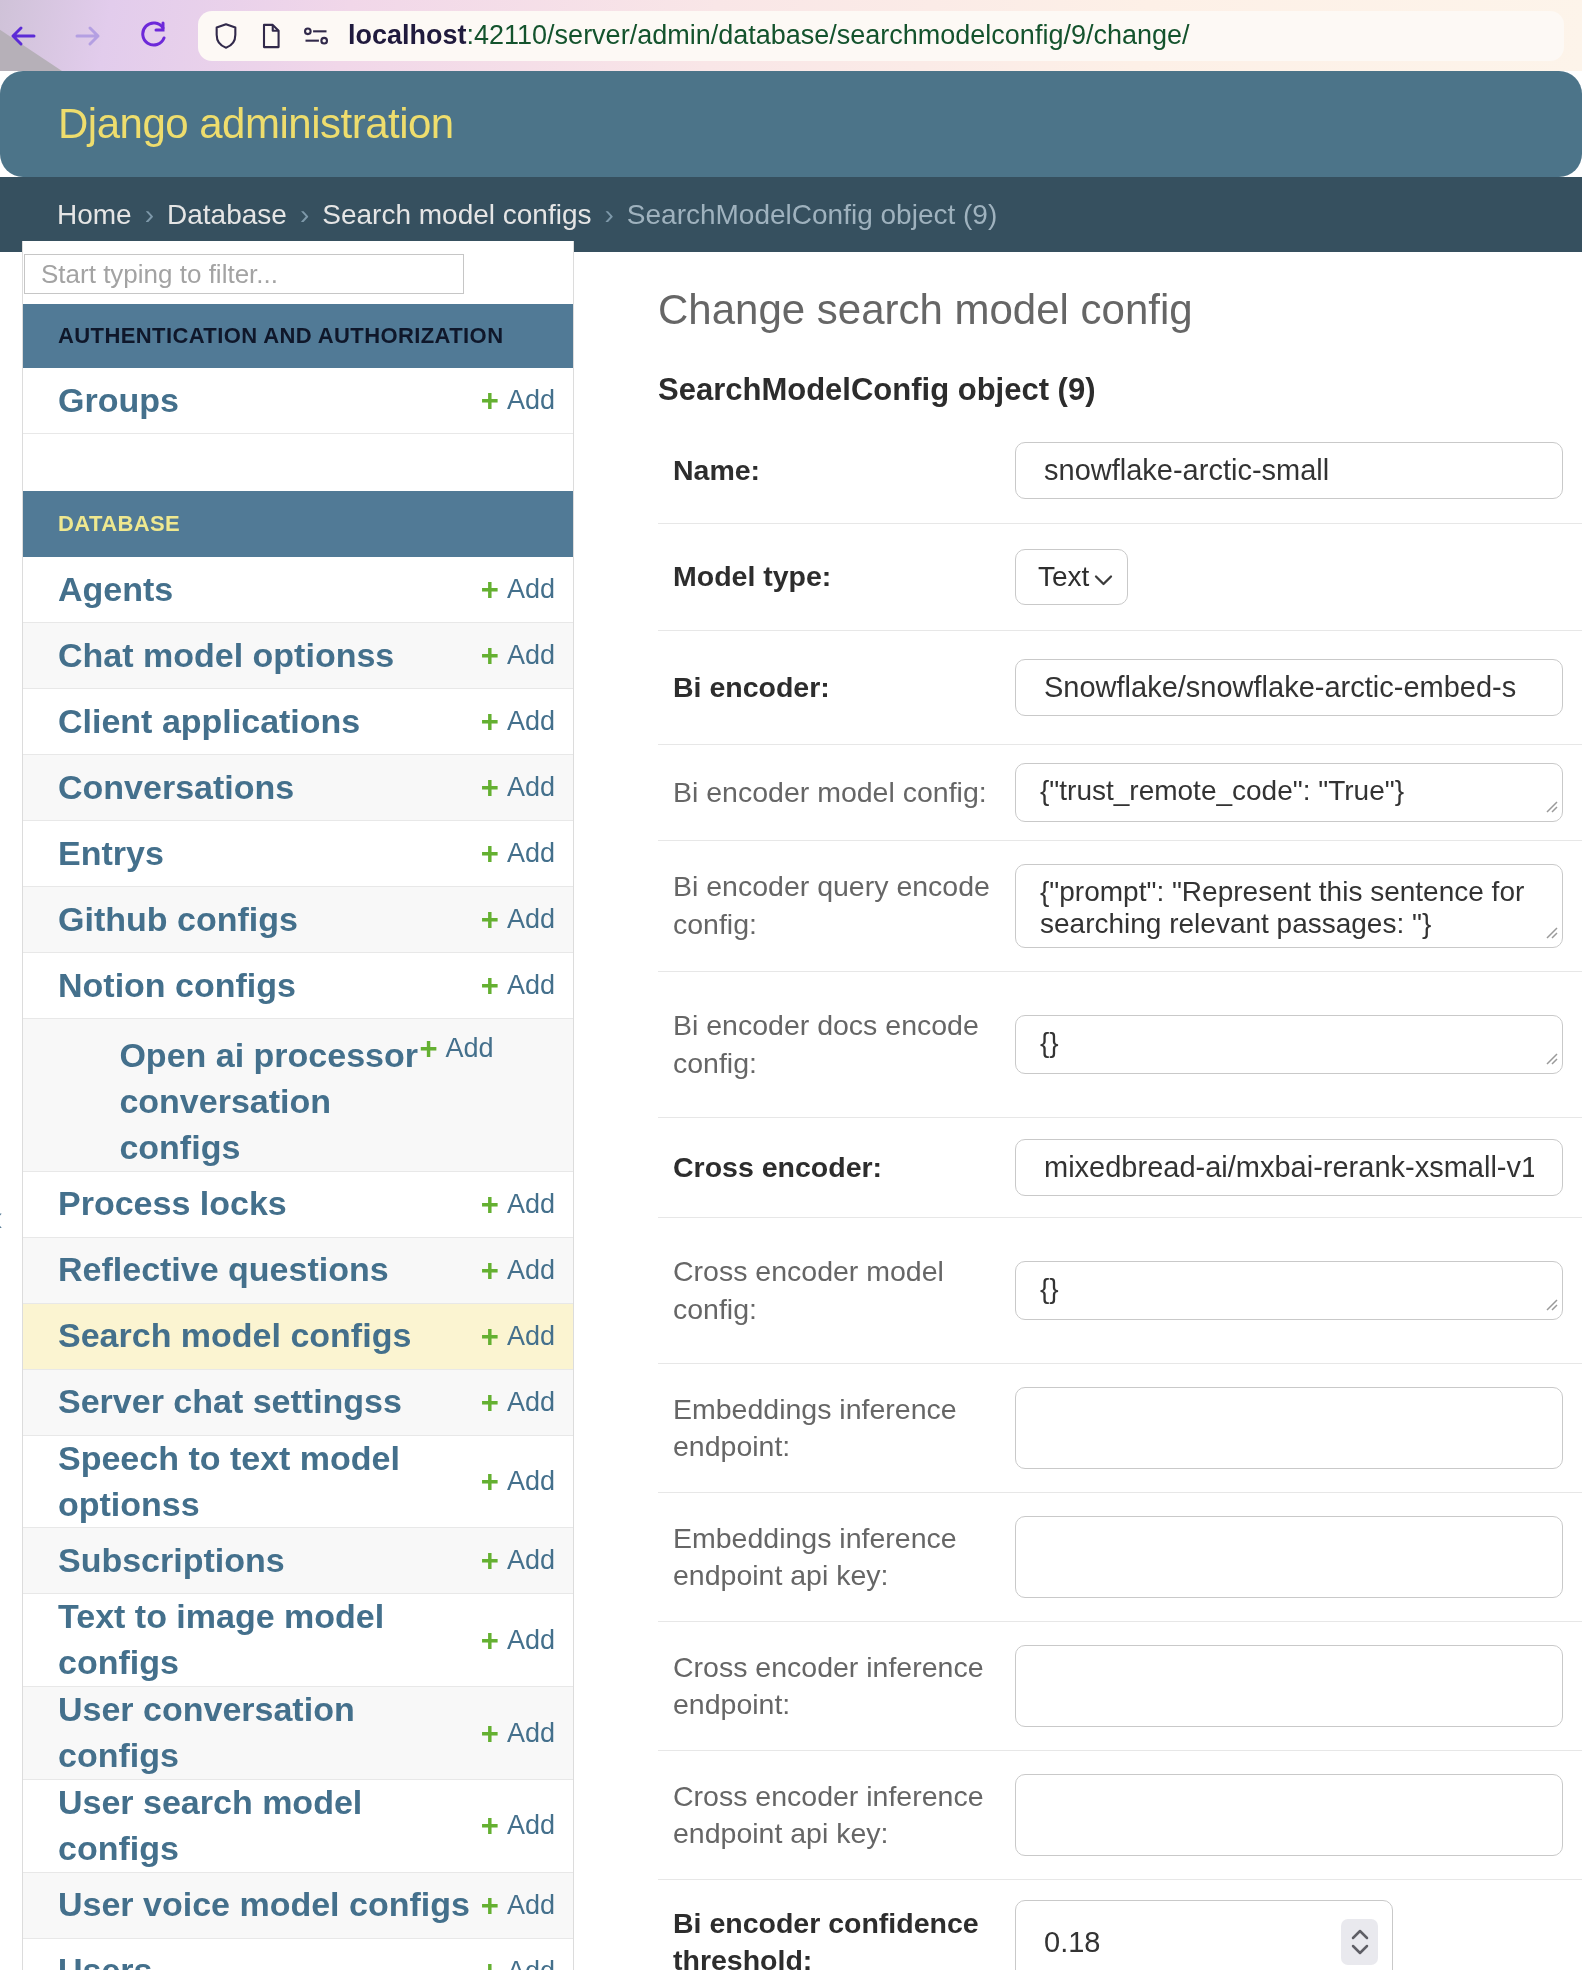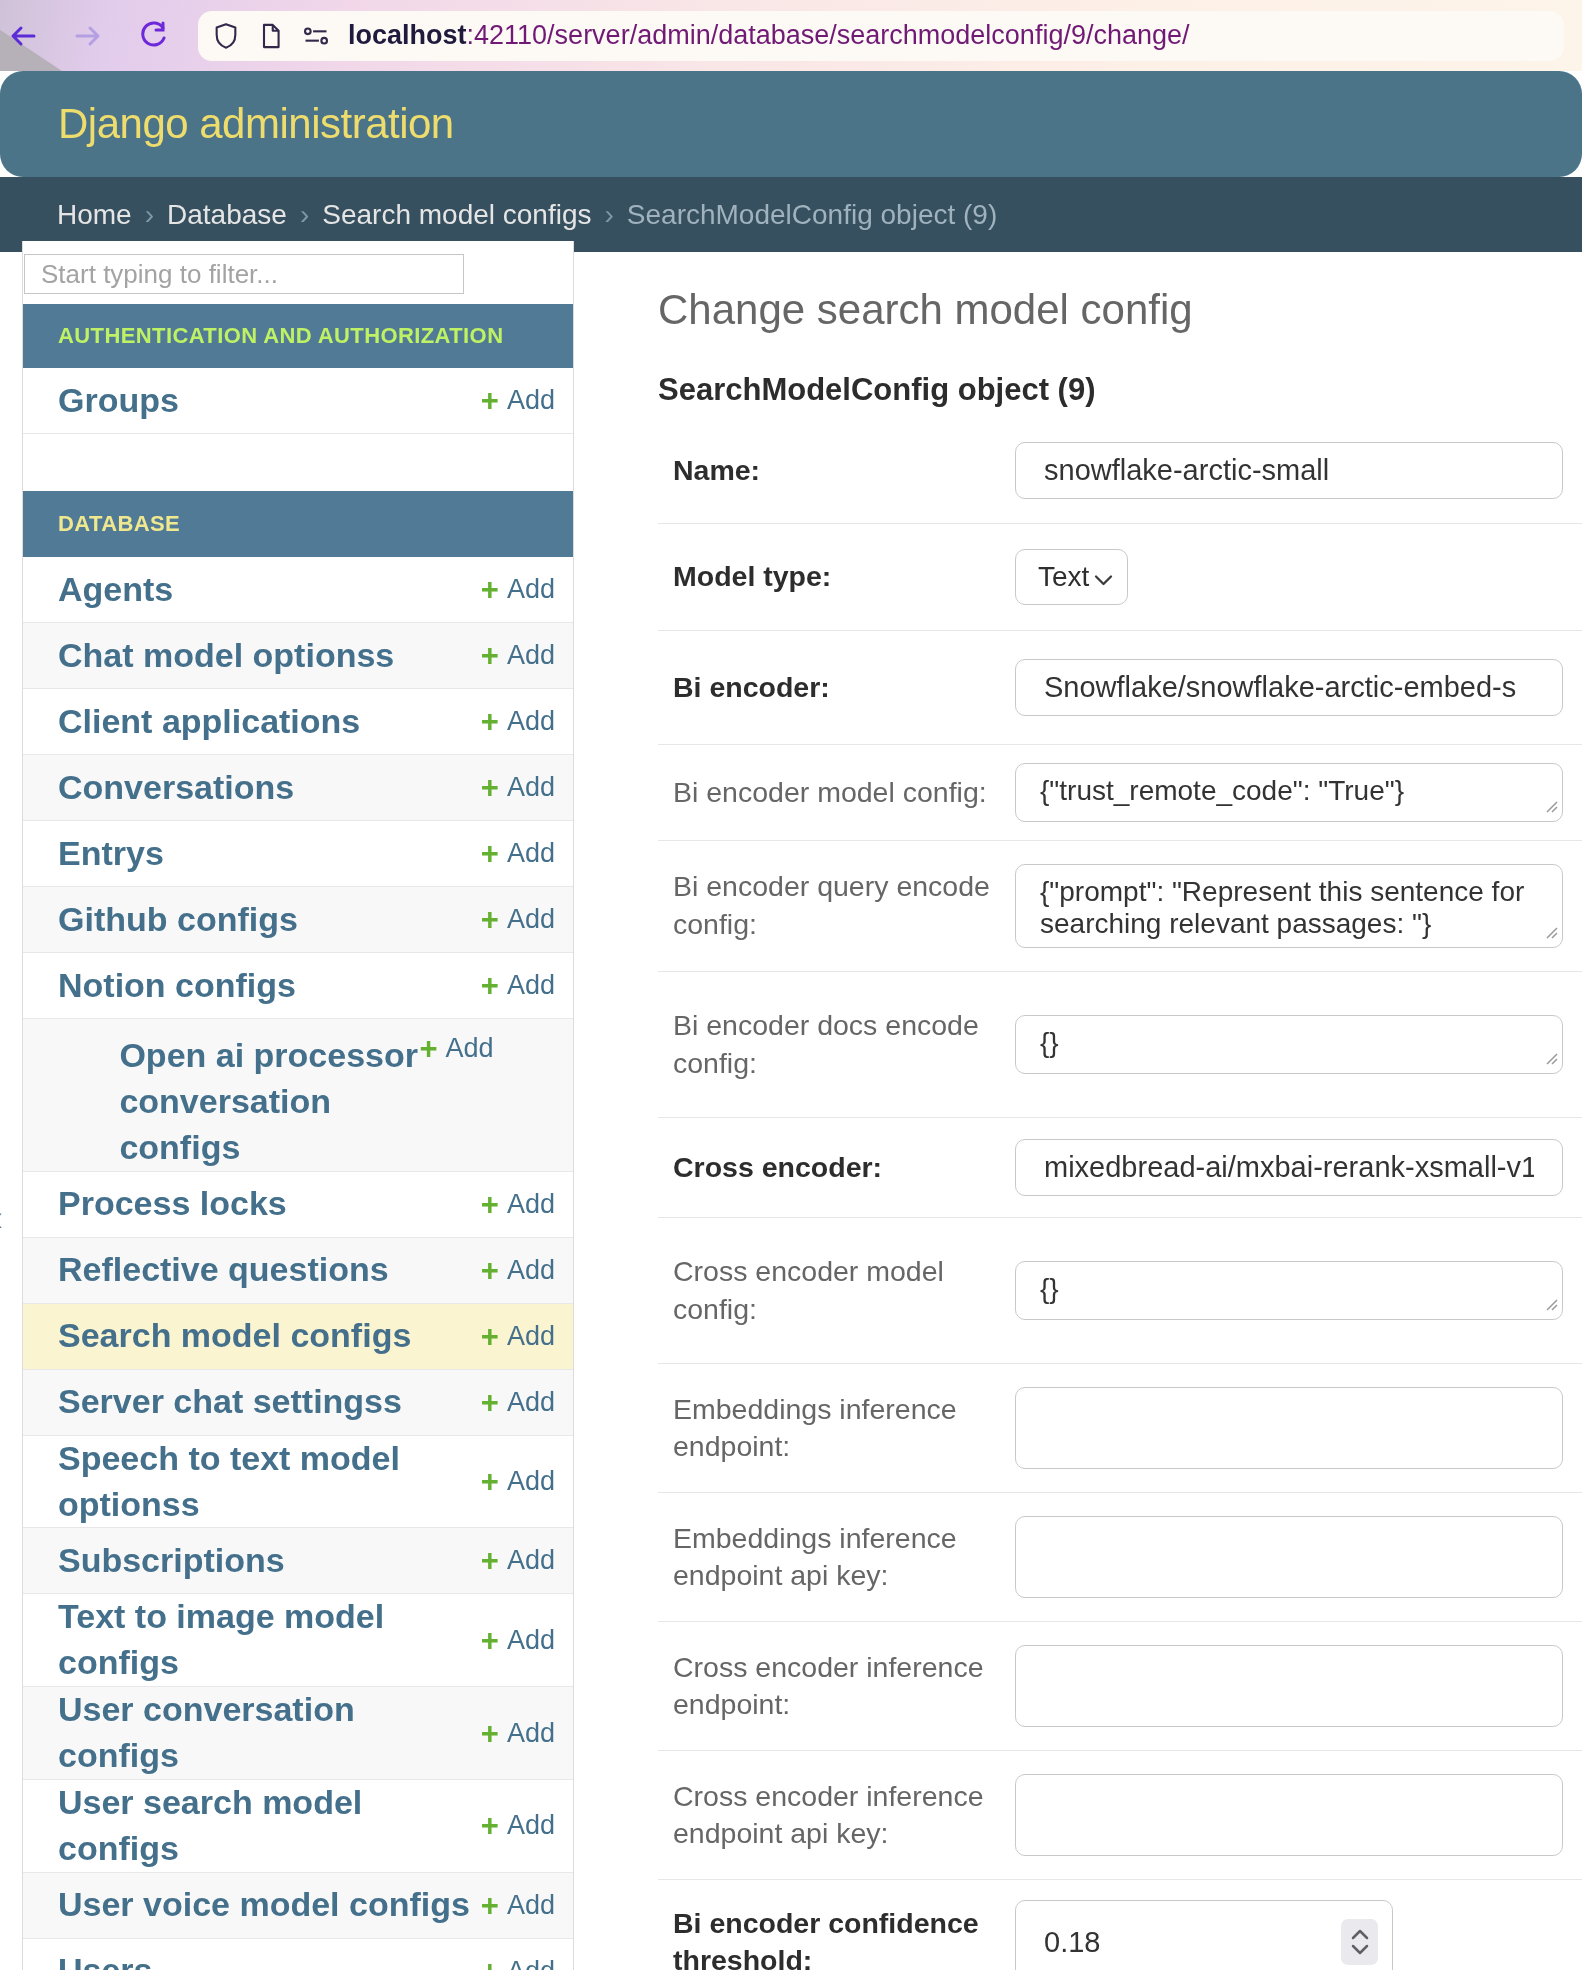--- a/index.html
+++ b/index.html
@@ -14,41 +14,41 @@
   .corner-wedge { position:absolute; left:0; top:0; width:62px; height:71px;
     background:#b6b0b8; clip-path:polygon(0 42%,0 100%,100% 100%); }
   .nav-btns { position:relative; display:flex; gap:35px; padding-left:8px; align-items:center; }
   .nav-btns .icn { width:30px; height:30px; display:block; }
   .url-pill { position:relative; flex:1; height:50px; margin:0 18px 0 30px; background:#fdf9f5;
     border-radius:14px; display:flex; align-items:center; padding-left:14px; }
   .pill-icons { display:flex; gap:17px; align-items:center; }
   .pill-icons .icn { width:28px; height:28px; display:block; }
   .url-text { margin-left:18px; font-size:27px; white-space:nowrap; overflow:hidden; }
   .url-host { color:#201a3d; font-weight:700; }
-  .url-rest { color:#701a75; }
+  .url-rest { color:#14532d; }
 
   
   .site-header { height:106px; background:var(--header-bg,#4c7489); display:flex; align-items:center; padding-left:58px;border-radius:23px; }
   .site-title { color:var(--brand-yellow,#eedd6d); font-size:42px; font-weight:400; letter-spacing:-0.5px; }
   .breadcrumbs { height:75px; background:var(--breadcrumbs-bg,#36505f); display:flex; align-items:center;
     padding-left:57px; font-size:28px; gap:13px; white-space:nowrap; }
   .crumb { color:#e5e5e5; font-weight:500; text-decoration:none; }
   .crumb-sep { color:#7e99aa; }
   .crumb-current { color:#9fb2be; font-weight:400; }
 
   
   .sidebar { position:absolute; left:22px; top:241px; width:552px;
     border-left:1px solid #dcdcdc; border-right:1px solid #dcdcdc; border-bottom:2px solid #3f5c77;
     background:#fff; }
   .nav-filter { display:block; width:440px; height:40px; margin:13px 0 10px 1px;
     border:1px solid #c6c6c6; font-size:26px; padding:0 16px; color:#333; outline:none;
     font-family:"Liberation Sans", sans-serif; }
   .nav-filter::placeholder { color:#a3a3a3; }
   .sec-head { height:64px; background:#517a96; display:flex; align-items:center; padding-left:35px;
-    color:#bef264; font-size:22px; font-weight:700; letter-spacing:0.4px; }
+    color:#0f172a; font-size:22px; font-weight:700; letter-spacing:0.4px; }
   .sec-head.db { height:66px; color:#efe88f; }
   .srow { min-height:66px; display:flex; align-items:center; justify-content:space-between;
     padding:0 18px 0 35px; border-bottom:1px solid #e8e8e8; background:#fff; }
   .srow.alt { background:#f8f8f8; }
   .srow.sel { background:var(--selected-row-bg,#fbf4d1); }
   .srow.twoline { min-height:95px; align-items:flex-start; padding-top:14px;justify-content:center; }
   .srow.twoline .slink { width:300px; }
   .slink { color:var(--accent-link,#44708c); font-size:34px; font-weight:700; line-height:1.35;
     text-decoration:none; }
   .addlink { display:flex; align-items:center; gap:8px; text-decoration:none; }

